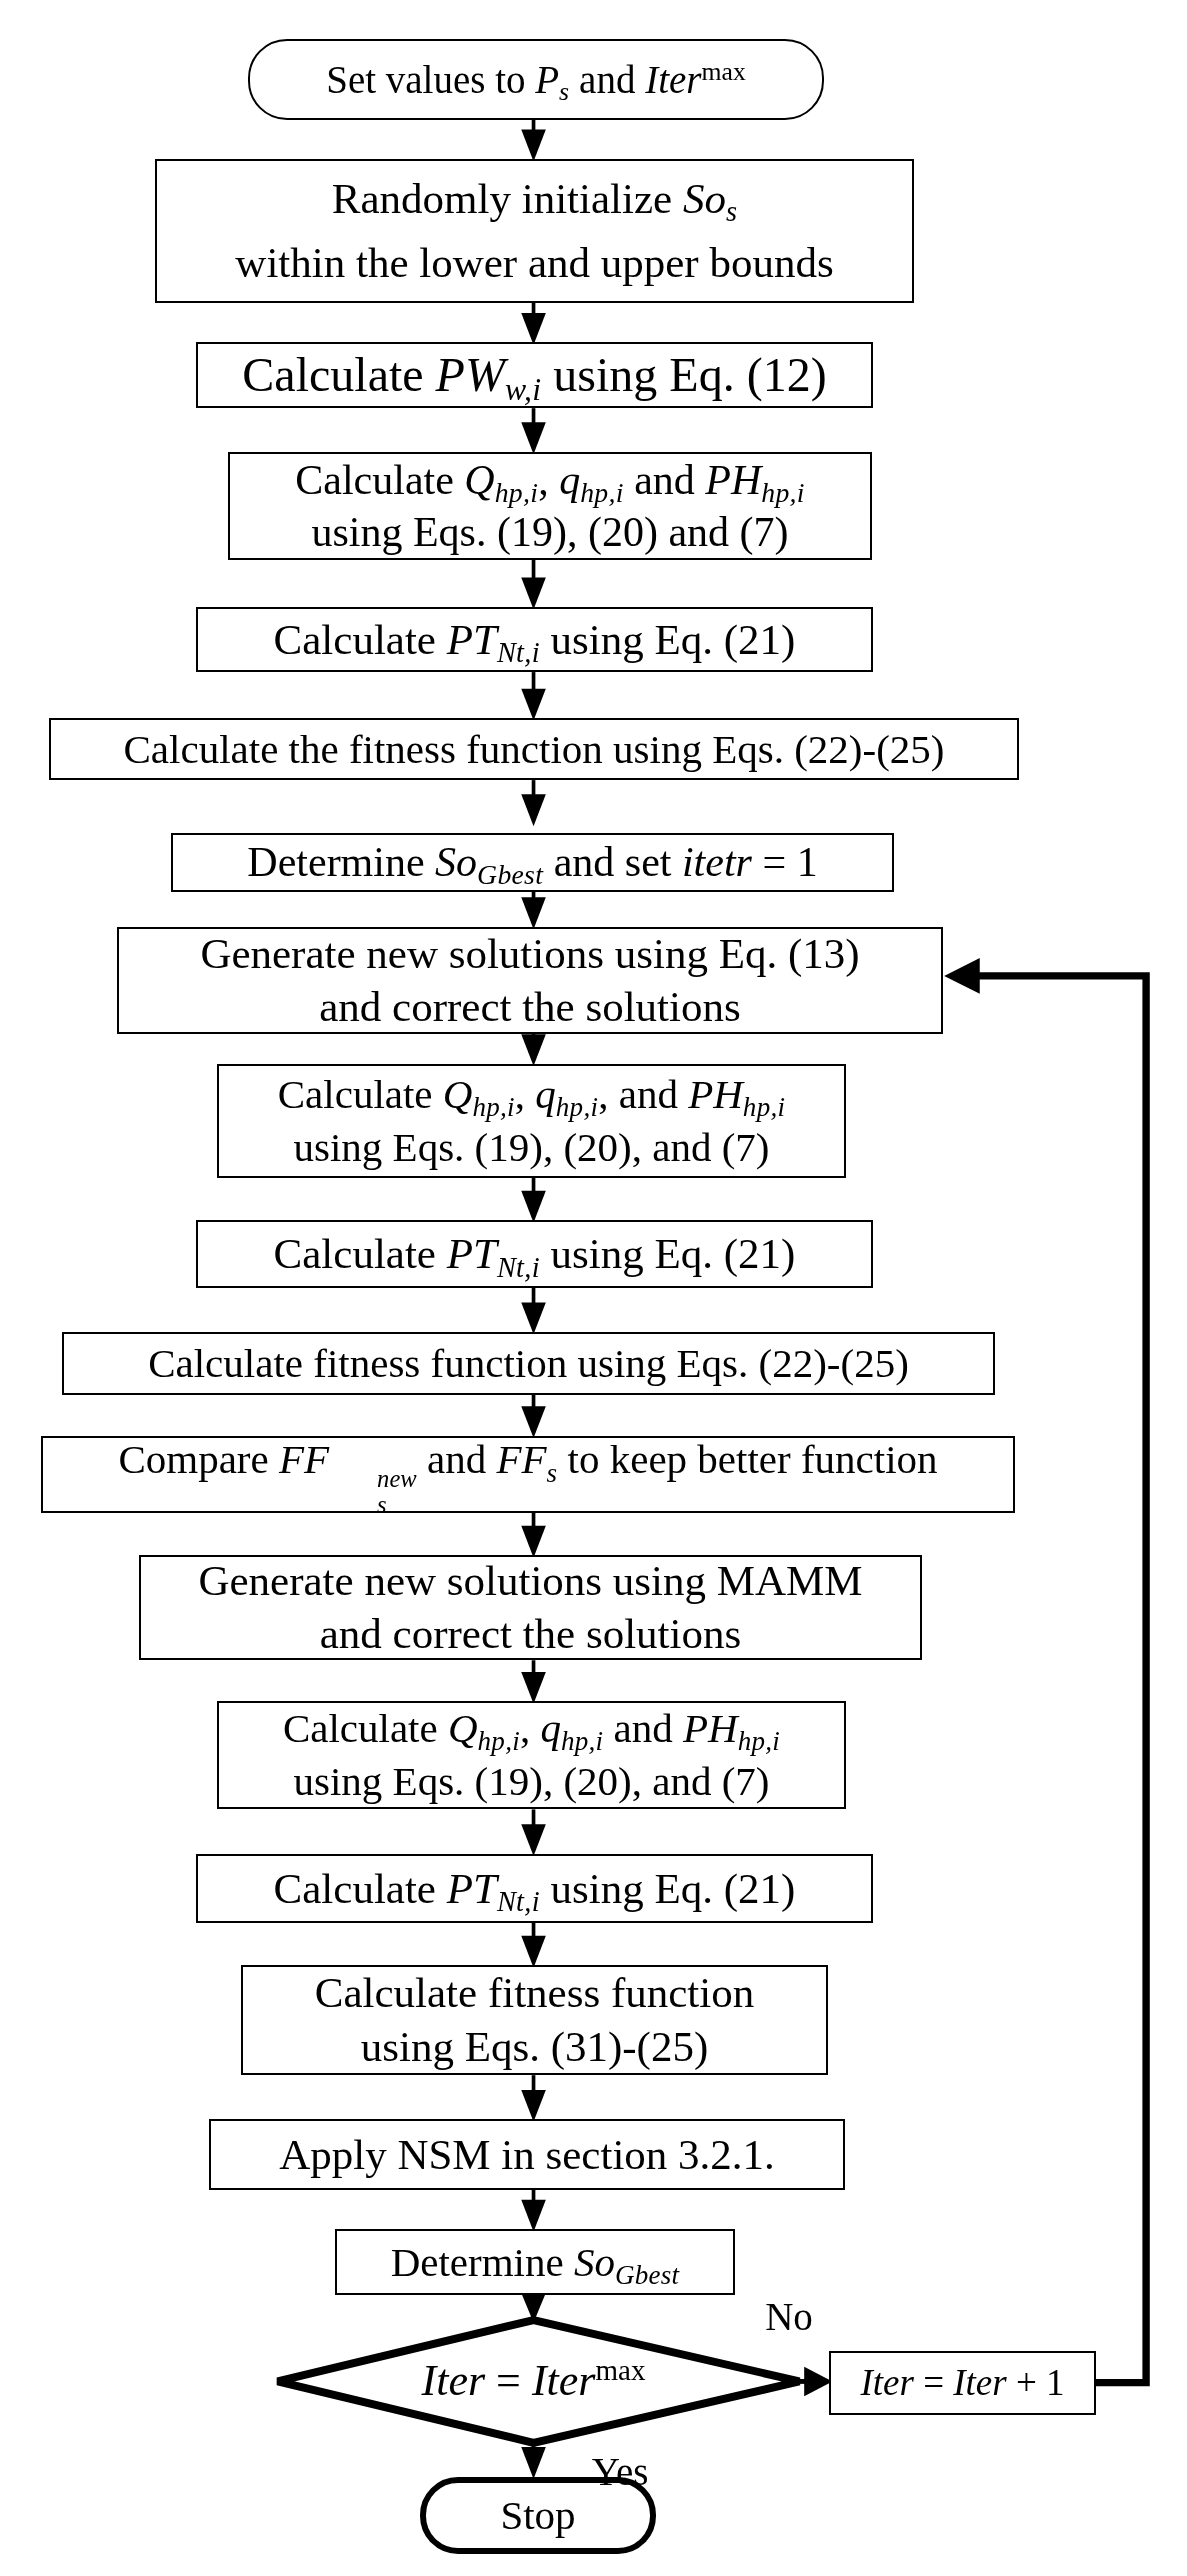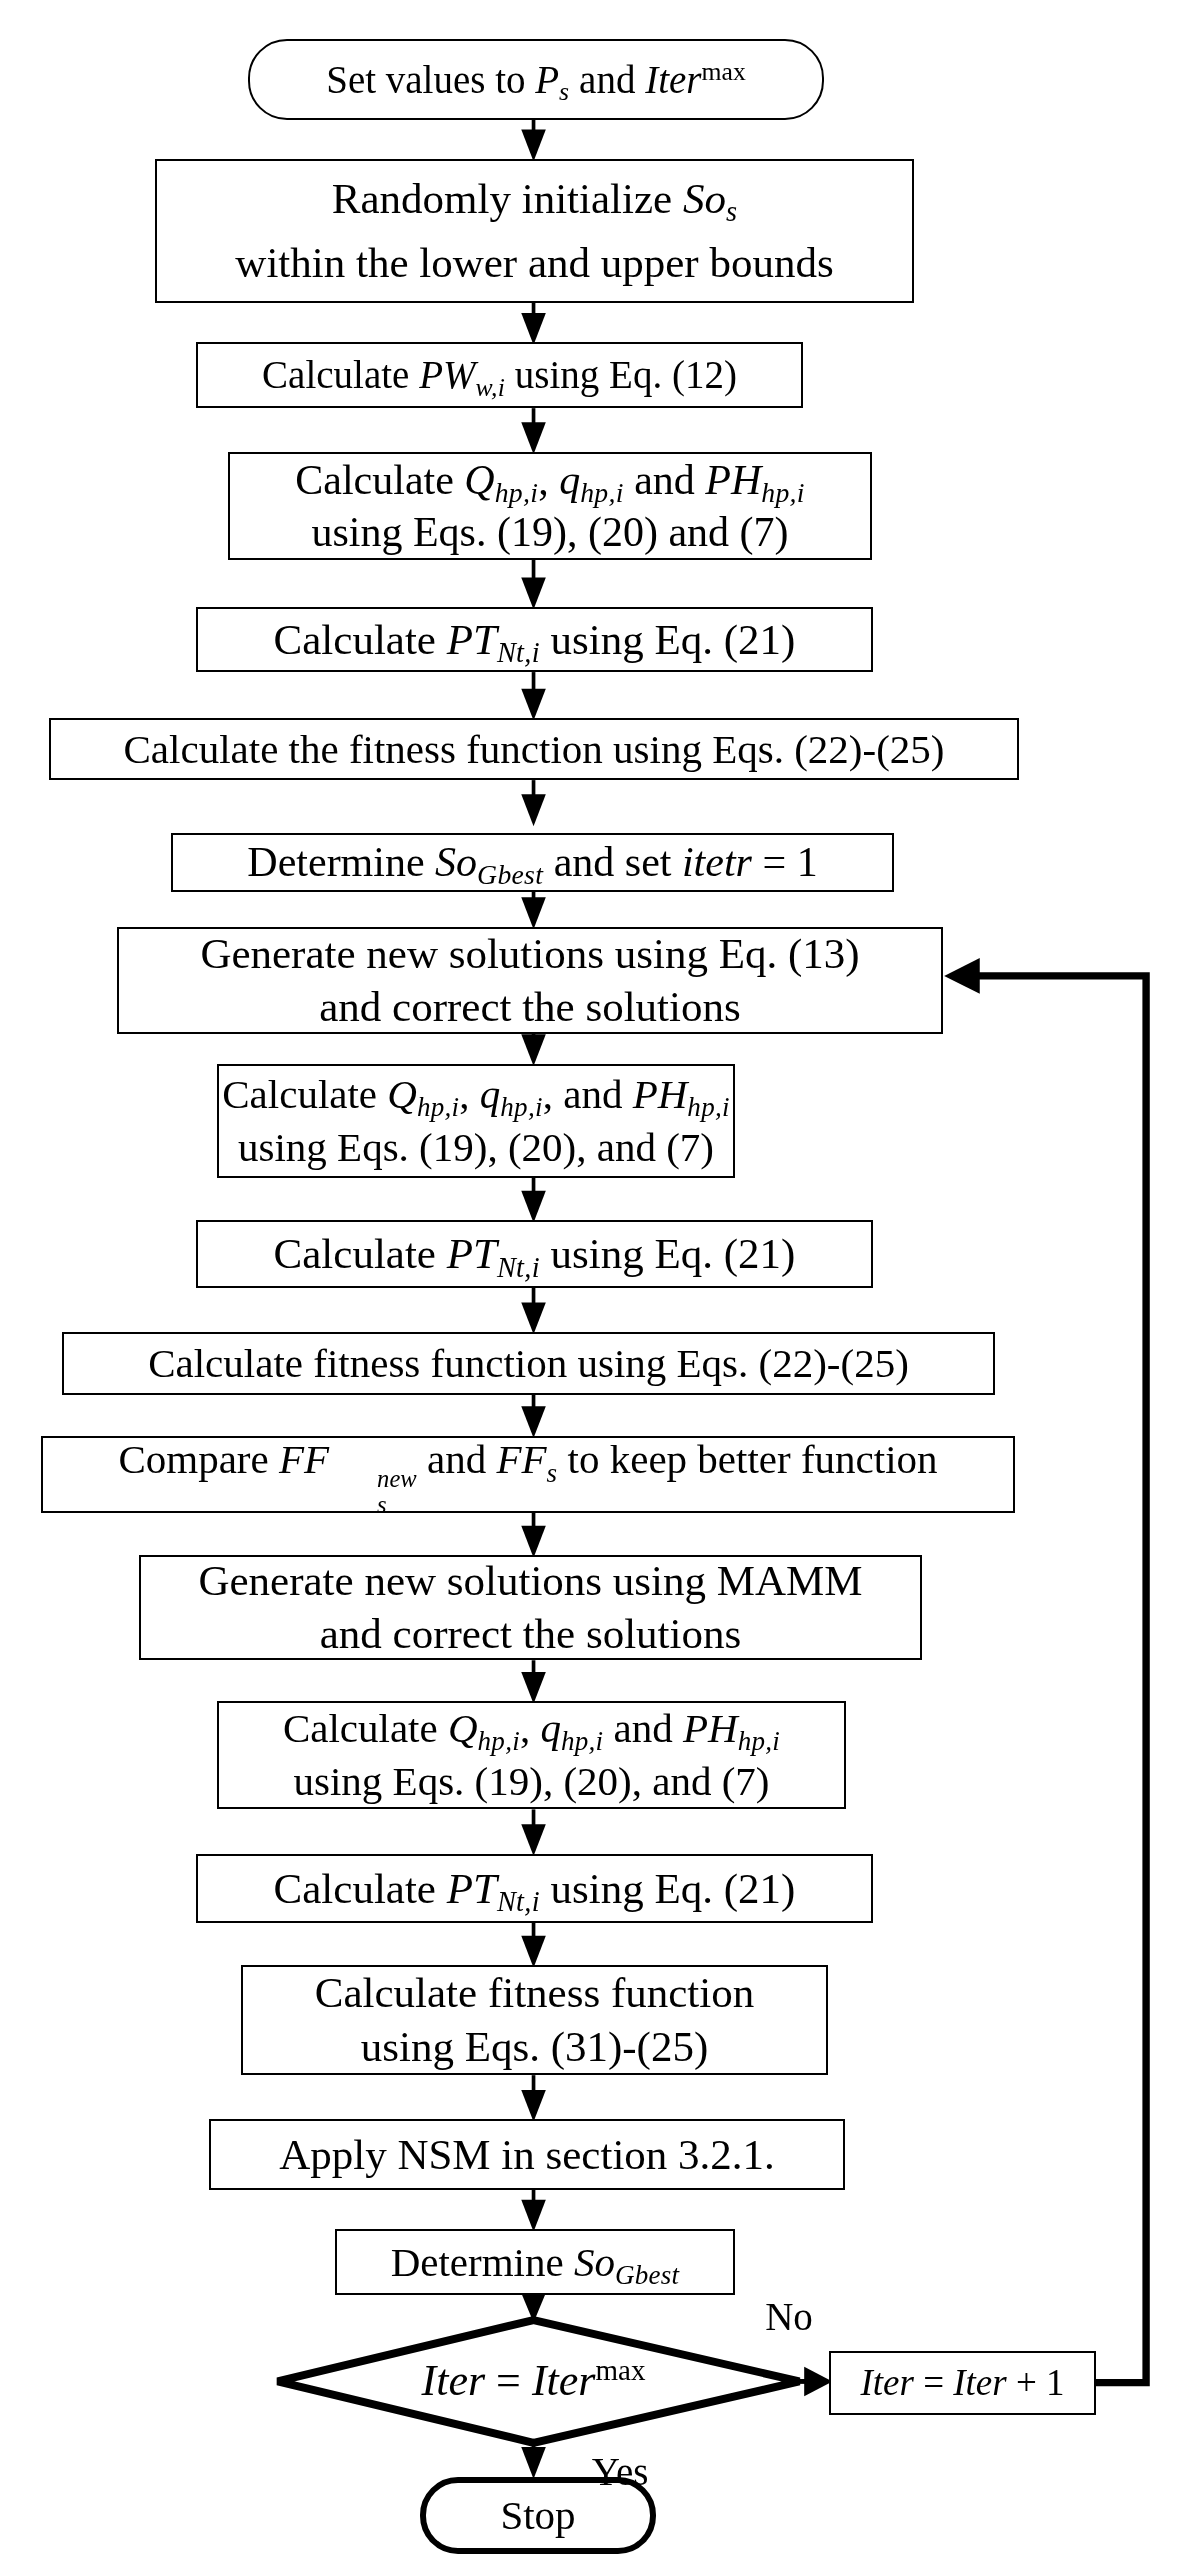--- a/index.html
+++ b/index.html
@@ -79,21 +79,21 @@
 
   <div class="node stadium" style="left:248px;top:39px;width:576px;height:81px;font-size:39px;">
     <div class="tline"><span>Set values to </span><span class="it">P</span><span class="it sb">s</span><span> and </span><span class="it">Iter</span><span class="sp">max</span></div>
   </div>
 
   <div class="node" style="left:155px;top:159px;width:759px;height:144px;font-size:43px;line-height:1.5;">
     <div class="tline"><span>Randomly initialize </span><span class="it">So</span><span class="it sb">s</span></div>
     <div class="tline"><span>within the lower and upper bounds</span></div>
   </div>
 
-  <div class="node" style="left:196px;top:342px;width:607px;height:66px;font-size:39px;">
+  <div class="node" style="left:196px;top:342px;width:677px;height:66px;font-size:48px;">
     <div class="tline"><span>Calculate </span><span class="it">PW</span><span class="it sb">w,i</span><span> using Eq. (12)</span></div>
   </div>
 
   <div class="node" style="left:228px;top:452px;width:644px;height:108px;font-size:42px;line-height:1.25;">
     <div class="tline"><span>Calculate </span><span class="it">Q</span><span class="it sb">hp,i</span><span>, </span><span class="it">q</span><span class="it sb">hp,i</span><span> and </span><span class="it">PH</span><span class="it sb">hp,i</span></div>
     <div class="tline"><span>using Eqs. (19), (20) and (7)</span></div>
   </div>
 
   <div class="node" style="left:196px;top:607px;width:677px;height:65px;font-size:43px;">
     <div class="tline"><span>Calculate </span><span class="it">PT</span><span class="it sb">Nt,i</span><span> using Eq. (21)</span></div>
@@ -105,21 +105,21 @@
 
   <div class="node" style="left:171px;top:824px;width:723px;height:59px;font-size:42px;margin-top:9px;">
     <div class="tline"><span>Determine </span><span class="it">So</span><span class="it sb">Gbest</span><span> and set </span><span class="it">itetr</span><span> = 1</span></div>
   </div>
 
   <div class="node" style="left:117px;top:927px;width:826px;height:107px;font-size:43px;line-height:1.22;">
     <div class="tline"><span>Generate new solutions using Eq. (13)</span></div>
     <div class="tline"><span>and correct the solutions</span></div>
   </div>
 
-  <div class="node" style="left:217px;top:1064px;width:518px;height:114px;font-size:41px;line-height:1.3;">
+  <div class="node" style="left:217px;top:1064px;width:629px;height:114px;font-size:41px;line-height:1.3;">
     <div class="tline"><span>Calculate </span><span class="it">Q</span><span class="it sb">hp,i</span><span>, </span><span class="it">q</span><span class="it sb">hp,i</span><span>, and </span><span class="it">PH</span><span class="it sb">hp,i</span></div>
     <div class="tline"><span>using Eqs. (19), (20), and (7)</span></div>
   </div>
 
   <div class="node" style="left:196px;top:1220px;width:677px;height:68px;font-size:43px;">
     <div class="tline"><span>Calculate </span><span class="it">PT</span><span class="it sb">Nt,i</span><span> using Eq. (21)</span></div>
   </div>
 
   <div class="node" style="left:62px;top:1332px;width:933px;height:63px;font-size:41px;">
     <div class="tline"><span>Calculate fitness function using Eqs. (22)-(25)</span></div>

